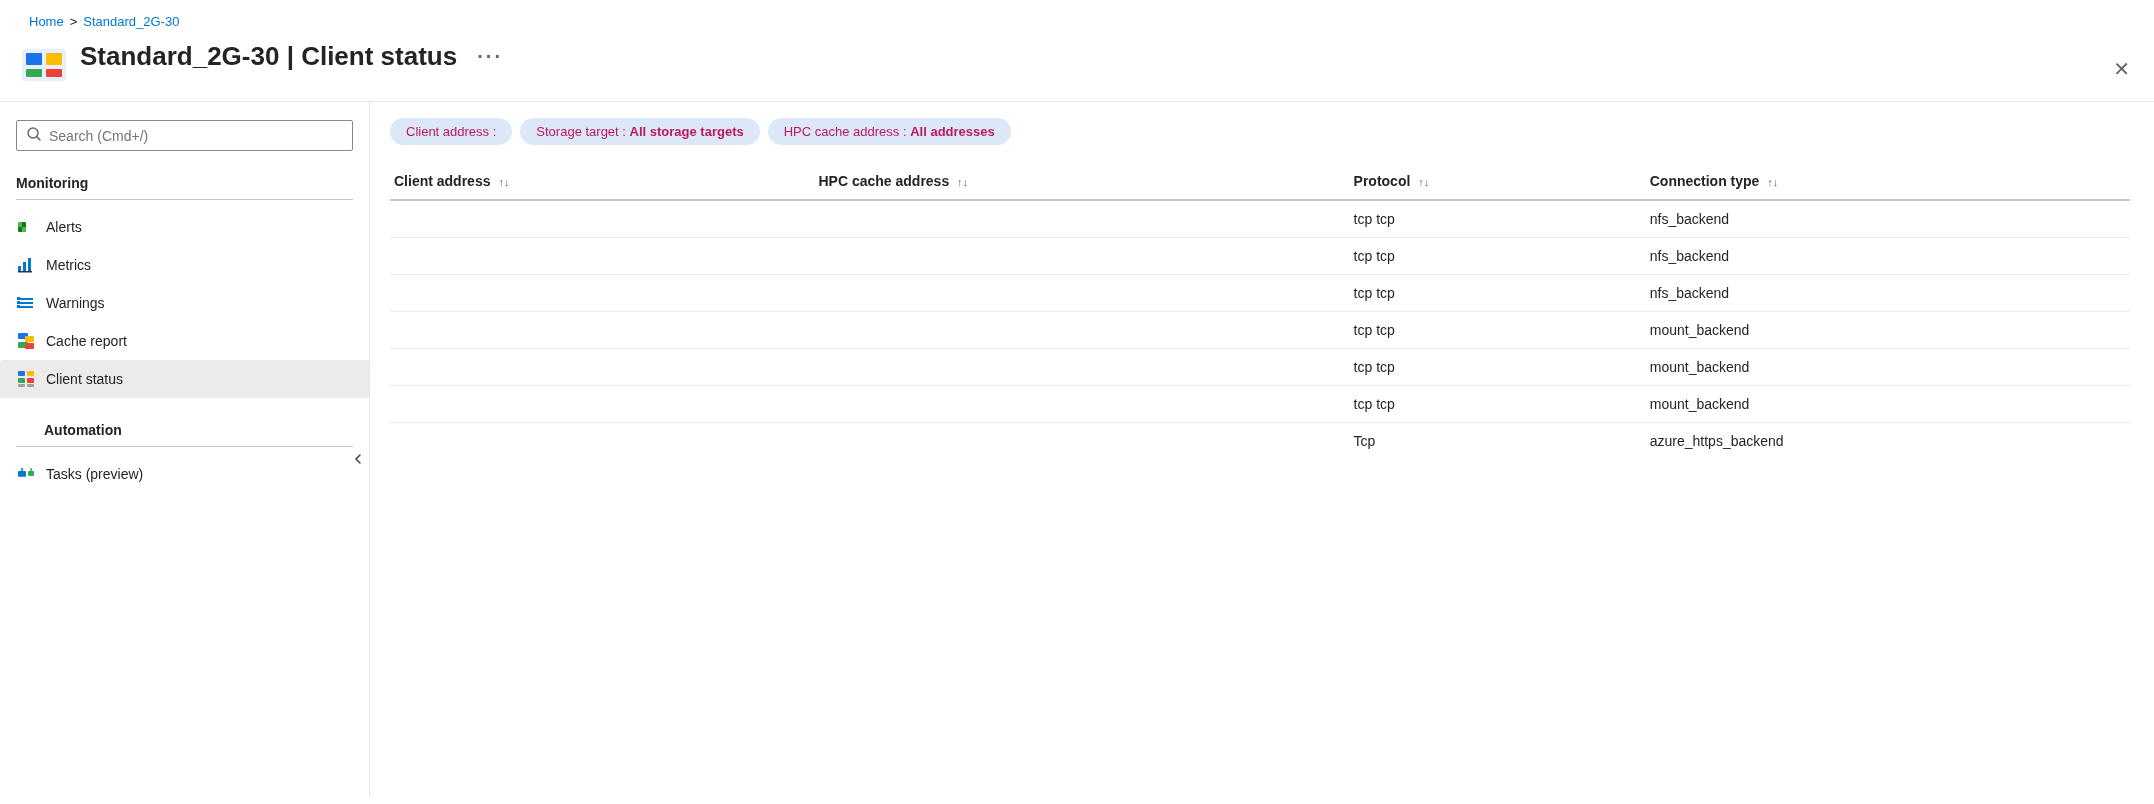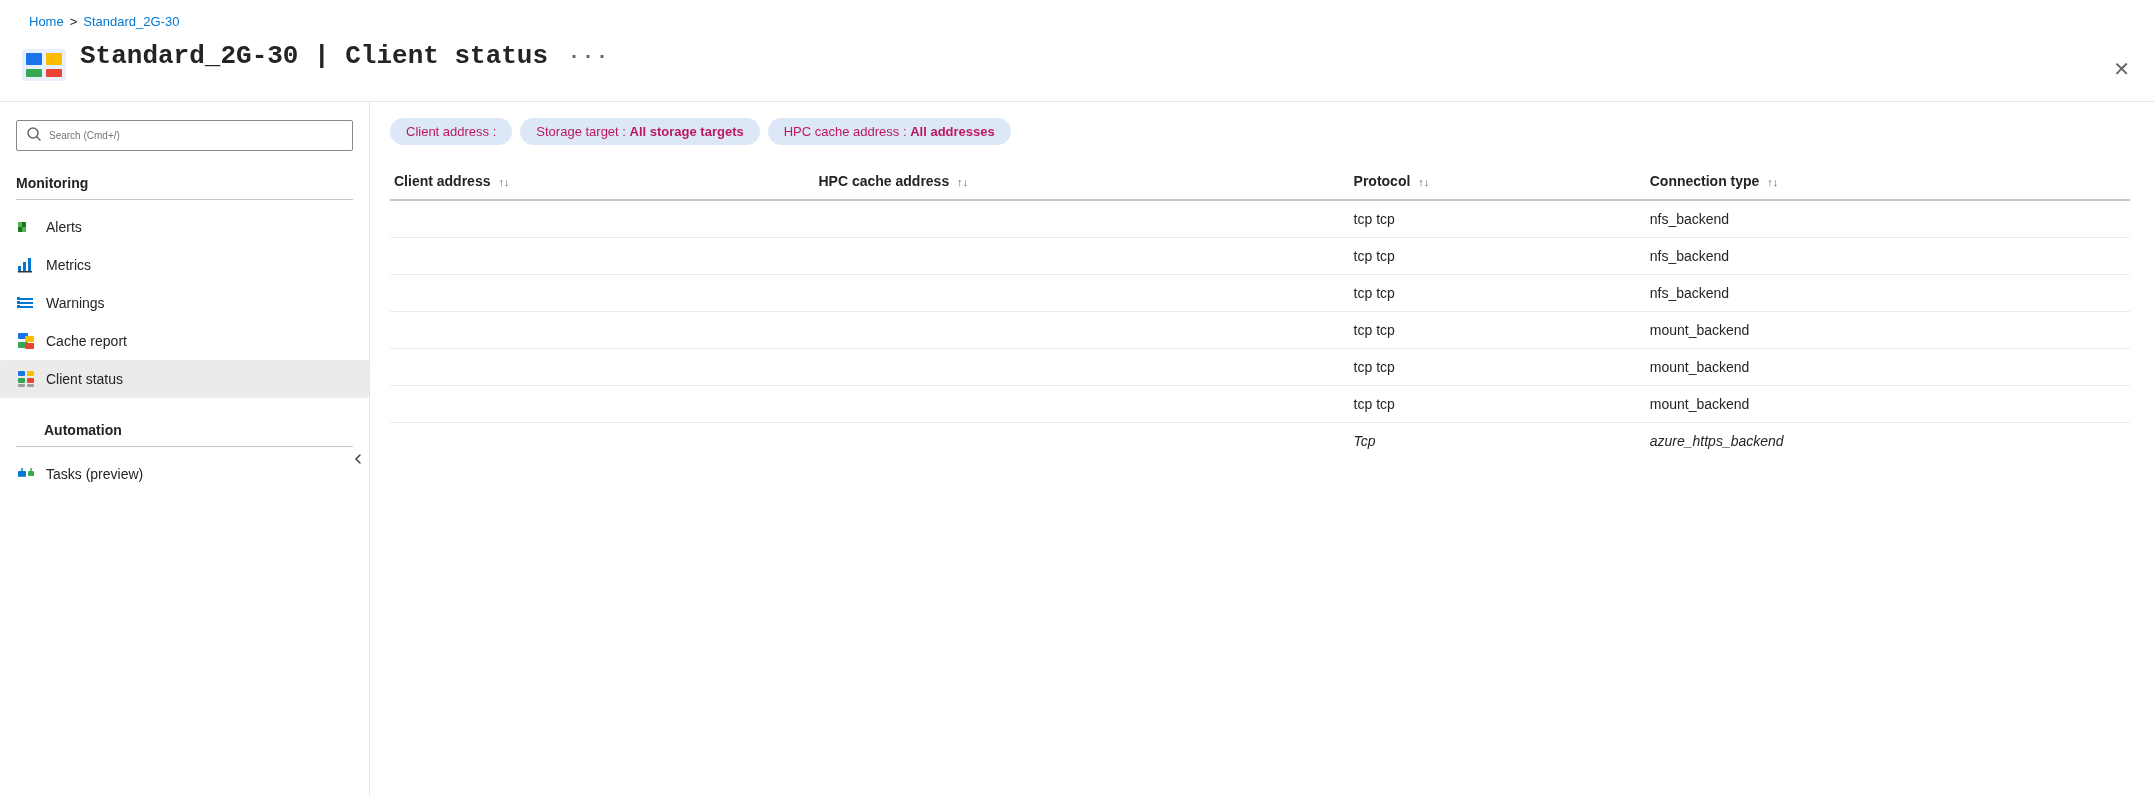--- a/index.html
+++ b/index.html
@@ -40,21 +40,20 @@
     .header-text {
       flex: 1;
     }
     .header-title {
       font-size: 26px;
       font-weight: 600;
       color: #242424;
       display: flex;
       align-items: center;
       gap: 10px;
-      font-family: Liberation Mono, monospace;
     }
     .header-subtitle {
       font-size: 13px;
       color: #666;
       margin-top: 2px;
     }
     .header-more {
       font-size: 20px;
       color: #666;
       cursor: pointer;
@@ -95,21 +94,21 @@
       gap: 8px;
       background: #fff;
     }
     .search-icon-svg {
       color: #666;
       flex-shrink: 0;
     }
     .search-input {
       border: none;
       outline: none;
-      font-size: 10px;
+      font-size: 14px;
       color: #666;
       width: 100%;
       background: transparent;
     }
 
     .collapse-btn {
       position: absolute;
       left: 350px;
       margin-top: 4px;
       background: none;
@@ -203,21 +202,20 @@
       color: #666;
     }
     .data-table td {
       padding: 10px 12px 10px 4px;
       font-size: 14px;
       color: #242424;
       border-bottom: 1px solid #edebe9;
     }
     .data-table tr:last-child td {
       border-bottom: none;
-      font-style: italic;
     }
   </style>
 </head>
 <body>
 
 <div class="breadcrumb">
   <a href="#">Home</a>
   <span>&gt;</span>
   <a href="#">Standard_2G-30</a>
 </div>

